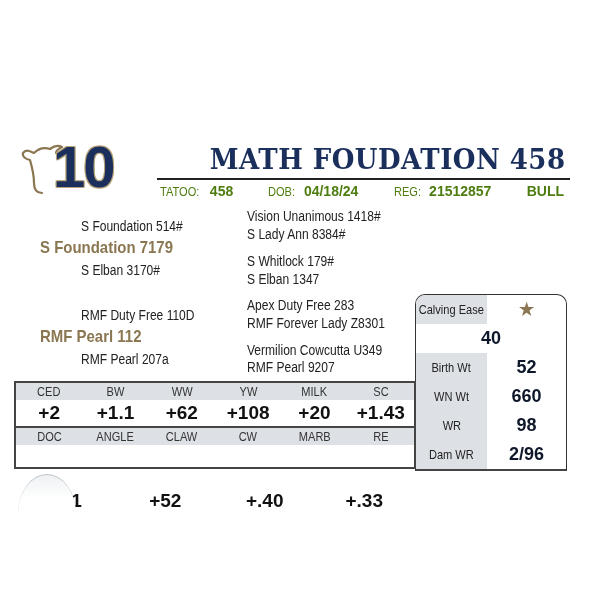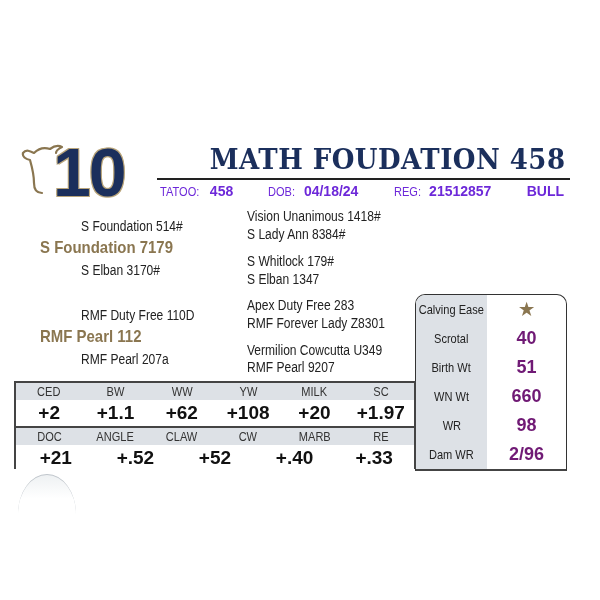--- a/index.html
+++ b/index.html
@@ -3,38 +3,38 @@
   <meta charset="utf-8">
   <style>
     * { box-sizing: border-box; margin: 0; padding: 0; }
     html, body { width: 600px; height: 600px; background: #ffffff; overflow: hidden; }
     body { position: relative; font-family: "Liberation Sans", sans-serif; color: #1a1a1a; }
 
     .cow-icon { position: absolute; left: 20px; top: 143px; width: 50px; height: 52px; }
     .lot-number {
       position: absolute; left: 53px; top: 138px;
       font-family: "Liberation Sans", sans-serif; font-weight: bold;
-      font-size: 68px; color: #1b2f5c; letter-spacing: -2px;
+      font-size: 58px; color: #1b2f5c; letter-spacing: -2px;
       text-shadow: 1px 1px 0 #b8a47a, -1px -1px 0 #b8a47a, 1px -1px 0 #b8a47a, -1px 1px 0 #b8a47a;
       line-height: 1;
     }
     .animal-name {
       position: absolute; right: 34px; top: 146px;
       font-family: "DejaVu Serif", serif; font-weight: bold;
       font-size: 28px; color: #1b2f5c; letter-spacing: 0.5px; line-height: 1;
       transform: scaleX(0.93); transform-origin: right center;
     }
     .name-rule {
       position: absolute; left: 157px; right: 30px; top: 178px;
       height: 2px; background: #222;
     }
     .info-row {
       position: absolute; left: 160px; right: 36px; top: 183px;
       display: flex; justify-content: space-between; align-items: baseline;
-      font-size: 13px; color: #6d28d9;
+      font-size: 13px; color: #4d7c0f;
     }
     .info-row .lbl { font-family: "Liberation Sans Narrow", "Liberation Sans", sans-serif; transform: scaleX(0.85); display: inline-block; transform-origin: left center; }
     .info-row .val { font-weight: bold; font-size: 14px; }
     .info-item { white-space: nowrap; }
 
     .ped { position: absolute; font-size: 14px; color: #222; white-space: nowrap; transform: scaleX(0.86); transform-origin: left center; }
     .ped-main { position: absolute; font-size: 17px; font-weight: bold; color: #8a7650; white-space: nowrap; transform: scaleX(0.88); transform-origin: left center; }
 
     .stats-box {
       position: absolute; left: 415px; top: 294px; width: 152px; height: 177px;
@@ -42,30 +42,30 @@
       border-bottom: 2px solid #444; overflow: hidden; display: flex; flex-direction: column;
       background: #fff;
     }
     .stats-row { flex: 1; display: flex; align-items: center; }
     .stats-label {
       width: 71px; height: 100%; background: #dde1e6; display: flex; align-items: center; justify-content: center;
       font-size: 13px; color: #222;
     }
     .stats-label span { transform: scaleX(0.85); display: inline-block; white-space: nowrap; }
     .stats-val {
-      flex: 1; text-align: center; font-weight: bold; font-size: 18px; color: #701a75;
+      flex: 1; text-align: center; font-weight: bold; font-size: 18px; color: #0f172a;
     }
     .star { color: #8a7650; font-size: 17px; }
 
     .epd-table {
       position: absolute; left: 14px; top: 381px; width: 402px; height: 88px;
       border: 2px solid #444; background: #fff;
     }
     .epd-block { height: 43px; display: flex; flex-direction: column; }
-    .epd-block + .epd-block { border-top: 2px solid #444; }
+    .epd-block + .epd-block { border-top: 2px solid #444; gap: 43px; }
     .epd-head { height: 17px; background: #dde1e6; display: flex; }
     .epd-vals { flex: 1; display: flex; background: #fff; }
     .epd-cell { flex: 1; text-align: center; }
     .epd-head .epd-cell { font-size: 13px; color: #333; line-height: 17px; }
     .epd-head .epd-cell span { display: inline-block; transform: scaleX(0.85); }
     .epd-vals .epd-cell { font-size: 19px; font-weight: bold; line-height: 25px; color: #111; }
 
     .badge-arc {
       position: absolute; left: 18px; top: 474px; width: 58px; height: 40px;
       border-radius: 50% 50% 0 0 / 100% 100% 0 0;
@@ -123,30 +123,27 @@
 <div class="ped" style="left:247px; top:359px;">RMF Pearl 9207</div>
 
 <div class="stats-box">
   <div class="stats-row">
     <div class="stats-label">
         <span>Calving Ease</span>
       </div>
     <div class="stats-val star">★</div>
   </div>
   <div class="stats-row">
-    <div class="stats-label">
-        <span>Scrotal</span>
-      </div>
     <div class="stats-val">40</div>
   </div>
   <div class="stats-row">
     <div class="stats-label">
         <span>Birth Wt</span>
       </div>
-    <div class="stats-val">51</div>
+    <div class="stats-val">52</div>
   </div>
   <div class="stats-row">
     <div class="stats-label">
         <span>WN Wt</span>
       </div>
     <div class="stats-val">660</div>
   </div>
   <div class="stats-row">
     <div class="stats-label">
         <span>WR</span>
@@ -170,35 +167,34 @@
       <div class="epd-cell"><span>YW</span></div>
       <div class="epd-cell"><span>MILK</span></div>
       <div class="epd-cell"><span>SC</span></div>
     </div>
     <div class="epd-vals">
       <div class="epd-cell">+2</div>
       <div class="epd-cell">+1.1</div>
       <div class="epd-cell">+62</div>
       <div class="epd-cell">+108</div>
       <div class="epd-cell">+20</div>
-      <div class="epd-cell">+1.97</div>
+      <div class="epd-cell">+1.43</div>
     </div>
   </div>
   <div class="epd-block">
     <div class="epd-head">
       <div class="epd-cell"><span>DOC</span></div>
       <div class="epd-cell"><span>ANGLE</span></div>
       <div class="epd-cell"><span>CLAW</span></div>
       <div class="epd-cell"><span>CW</span></div>
       <div class="epd-cell"><span>MARB</span></div>
       <div class="epd-cell"><span>RE</span></div>
     </div>
     <div class="epd-vals">
       <div class="epd-cell">+21</div>
-      <div class="epd-cell">+.52</div>
       <div class="epd-cell">+52</div>
       <div class="epd-cell">+.40</div>
       <div class="epd-cell">+.33</div>
     </div>
   </div>
 </div>
 
 <div class="badge-arc"></div>
 
 </body></html>

